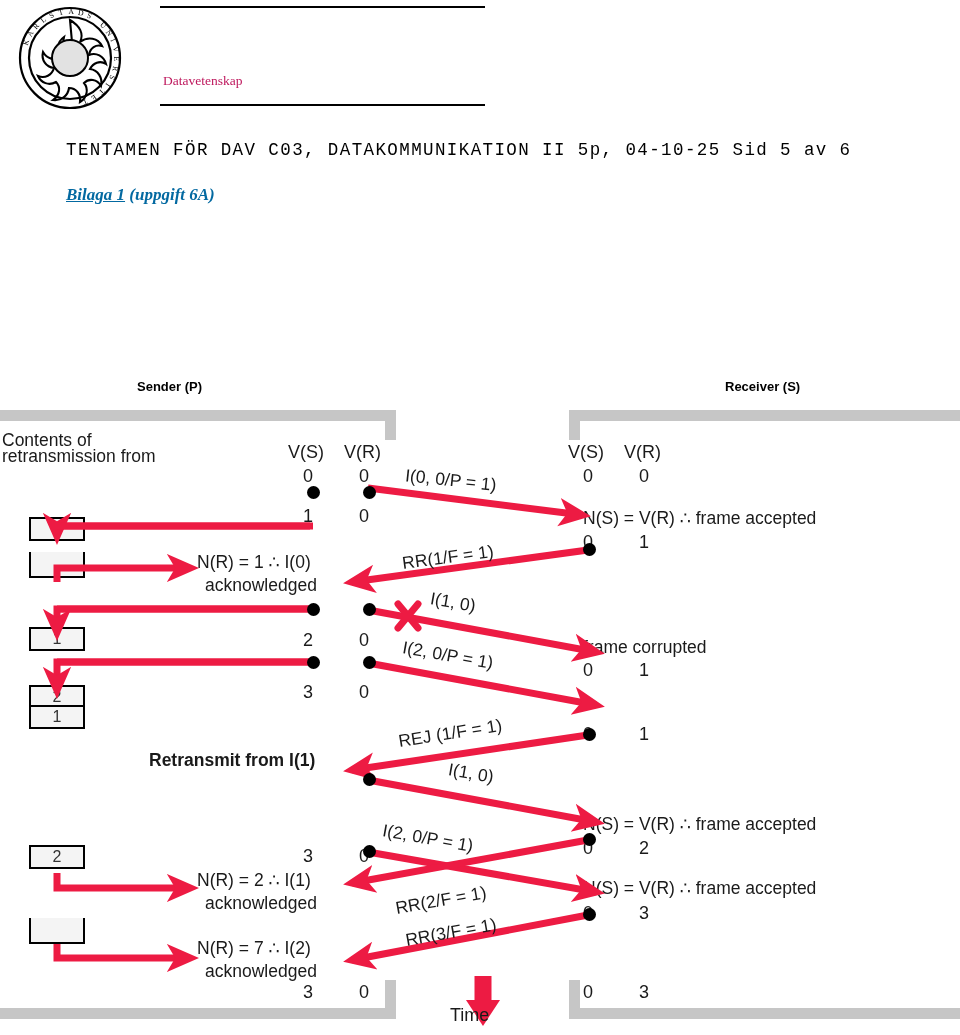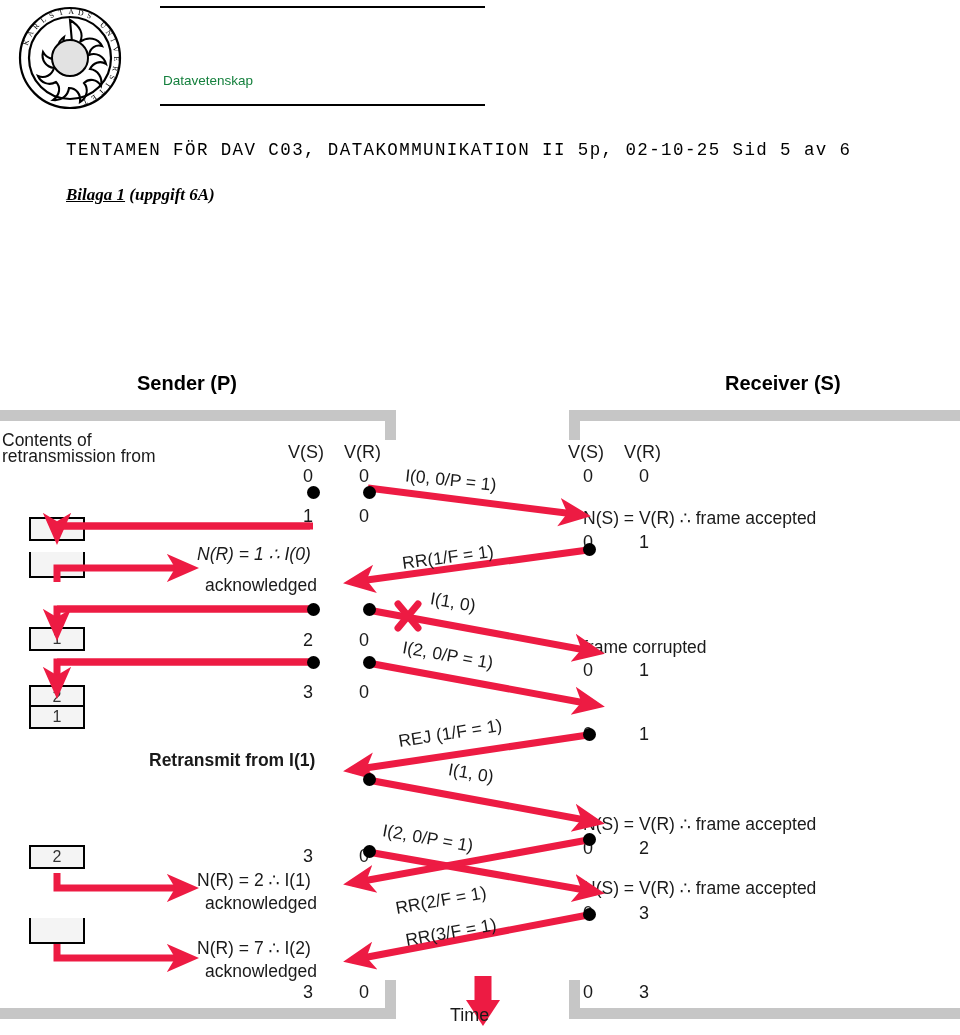--- a/index.html
+++ b/index.html
@@ -6,36 +6,36 @@
   body{width:960px;height:1035px;position:relative;overflow:hidden;
        font-family:"Liberation Sans",sans-serif;color:#111;}
 
   
   #logo-block{position:absolute;left:0;top:0;width:500px;height:120px;}
   #seal{position:absolute;left:18px;top:6px;width:104px;height:104px;}
   #uni-name{position:absolute;left:162px;top:8px;font-family:"Liberation Serif",serif;
             font-size:33px;letter-spacing:.2px;color:#000;white-space:nowrap;}
   #dept-name{position:absolute;left:163px;top:50px;font-family:"Liberation Serif",serif;
              font-size:17.5px;color:#000;white-space:nowrap;}
-  #sub-name{position:absolute;left:163px;top:73px;font-family:Liberation Sans, sans-serif;
-            font-size:13.5px;color:#15803d;white-space:nowrap;}
+  #sub-name{position:absolute;left:163px;top:73px;font-family:Liberation Serif, serif;
+            font-size:13.5px;color:#be185d;white-space:nowrap;}
   .hrule{position:absolute;background:#000;height:2px;}
   #rule-top{left:160px;top:6px;width:325px;}
   #rule-bot{left:160px;top:104px;width:325px;}
 
   #exam-line{position:absolute;left:66px;top:140px;font-family:"Liberation Mono",monospace;
              font-size:17.5px;letter-spacing:1.4px;white-space:nowrap;color:#000;}
   #bilaga{position:absolute;left:66px;top:185px;font-family:"Liberation Serif",serif;
-          font-size:17px;font-weight:bold;font-style:italic;color:#000000;white-space:nowrap;}
+          font-size:17px;font-weight:bold;font-style:italic;color:#0369a1;white-space:nowrap;}
   #bilaga .u{text-decoration:underline;}
 
   
   #diagram{position:absolute;left:0;top:360px;width:960px;height:675px;}
 
-  .party-title{position:absolute;font-size:20px;font-weight:bold;color:#000;white-space:nowrap;}
+  .party-title{position:absolute;font-size:13px;font-weight:bold;color:#000;white-space:nowrap;margin-top:7px;}
   #sender-title{left:137px;top:12px;}
   #receiver-title{left:725px;top:12px;}
 
   
   .gbar{position:absolute;background:#c6c6c6;}
   #gl-top{left:0px;top:50px;width:396px;height:11px;}
   #gl-topv{left:385px;top:50px;width:11px;height:30px;}
   #gr-topv{left:569px;top:50px;width:11px;height:30px;}
   #gr-top{left:569px;top:50px;width:391px;height:11px;}
   #gl-bot{left:0px;top:648px;width:396px;height:11px;}
@@ -100,21 +100,21 @@
       <text transform="translate(52,52) rotate(134) translate(0,-44)">T</text>
       <text transform="translate(52,52) rotate(146) translate(0,-44)">E</text>
       <text transform="translate(52,52) rotate(158) translate(0,-44)">T</text>
     </g>
   </svg>
   <div class="hrule" id="rule-top"></div>
   <div id="sub-name">Datavetenskap</div>
   <div class="hrule" id="rule-bot"></div>
 </div>
 
-<div id="exam-line">TENTAMEN FÖR DAV C03, DATAKOMMUNIKATION II 5p, 02-10-25 Sid 5 av 6</div>
+<div id="exam-line">TENTAMEN FÖR DAV C03, DATAKOMMUNIKATION II 5p, 04-10-25 Sid 5 av 6</div>
 <div id="bilaga"><span class="u">Bilaga 1</span><span> (uppgift 6A)</span></div>
 
 <div id="diagram">
 
   <div class="party-title" id="sender-title">Sender (P)</div>
   <div class="party-title" id="receiver-title">Receiver (S)</div>
 
   <div class="gbar" id="gl-top"></div>
   <div class="gbar" id="gl-topv"></div>
   <div class="gbar" id="gr-top"></div>
@@ -154,21 +154,21 @@
   <div class="num" style="left:639px;top:300px;">1</div>
   <div class="num" style="left:583px;top:364px;">0</div>
   <div class="num" style="left:639px;top:364px;">1</div>
   <div class="num" style="left:583px;top:478px;">0</div>
   <div class="num" style="left:639px;top:478px;">2</div>
   <div class="num" style="left:583px;top:543px;">0</div>
   <div class="num" style="left:639px;top:543px;">3</div>
   <div class="num" style="left:583px;top:622px;">0</div>
   <div class="num" style="left:639px;top:622px;">3</div>
 
-  <div class="label" style="left:197px;top:184px;font-style:italic;">N(R) = 1 ∴ I(0)</div>
+  <div class="label" style="left:197px;top:192px;">N(R) = 1 ∴ I(0)</div>
   <div class="label" style="left:205px;top:215px;">acknowledged</div>
   <div class="label" style="left:149px;top:390px;font-weight:bold;">Retransmit from I(1)</div>
   <div class="label" style="left:197px;top:510px;">N(R) = 2 ∴ I(1)</div>
   <div class="label" style="left:205px;top:533px;">acknowledged</div>
   <div class="label" style="left:197px;top:578px;">N(R) = 7 ∴ I(2)</div>
   <div class="label" style="left:205px;top:601px;">acknowledged</div>
 
   <div class="label" style="left:583px;top:148px;">N(S) = V(R) ∴ frame accepted</div>
   <div class="label" style="left:583px;top:277px;">frame corrupted</div>
   <div class="label" style="left:583px;top:454px;">N(S) = V(R) ∴ frame accepted</div>

